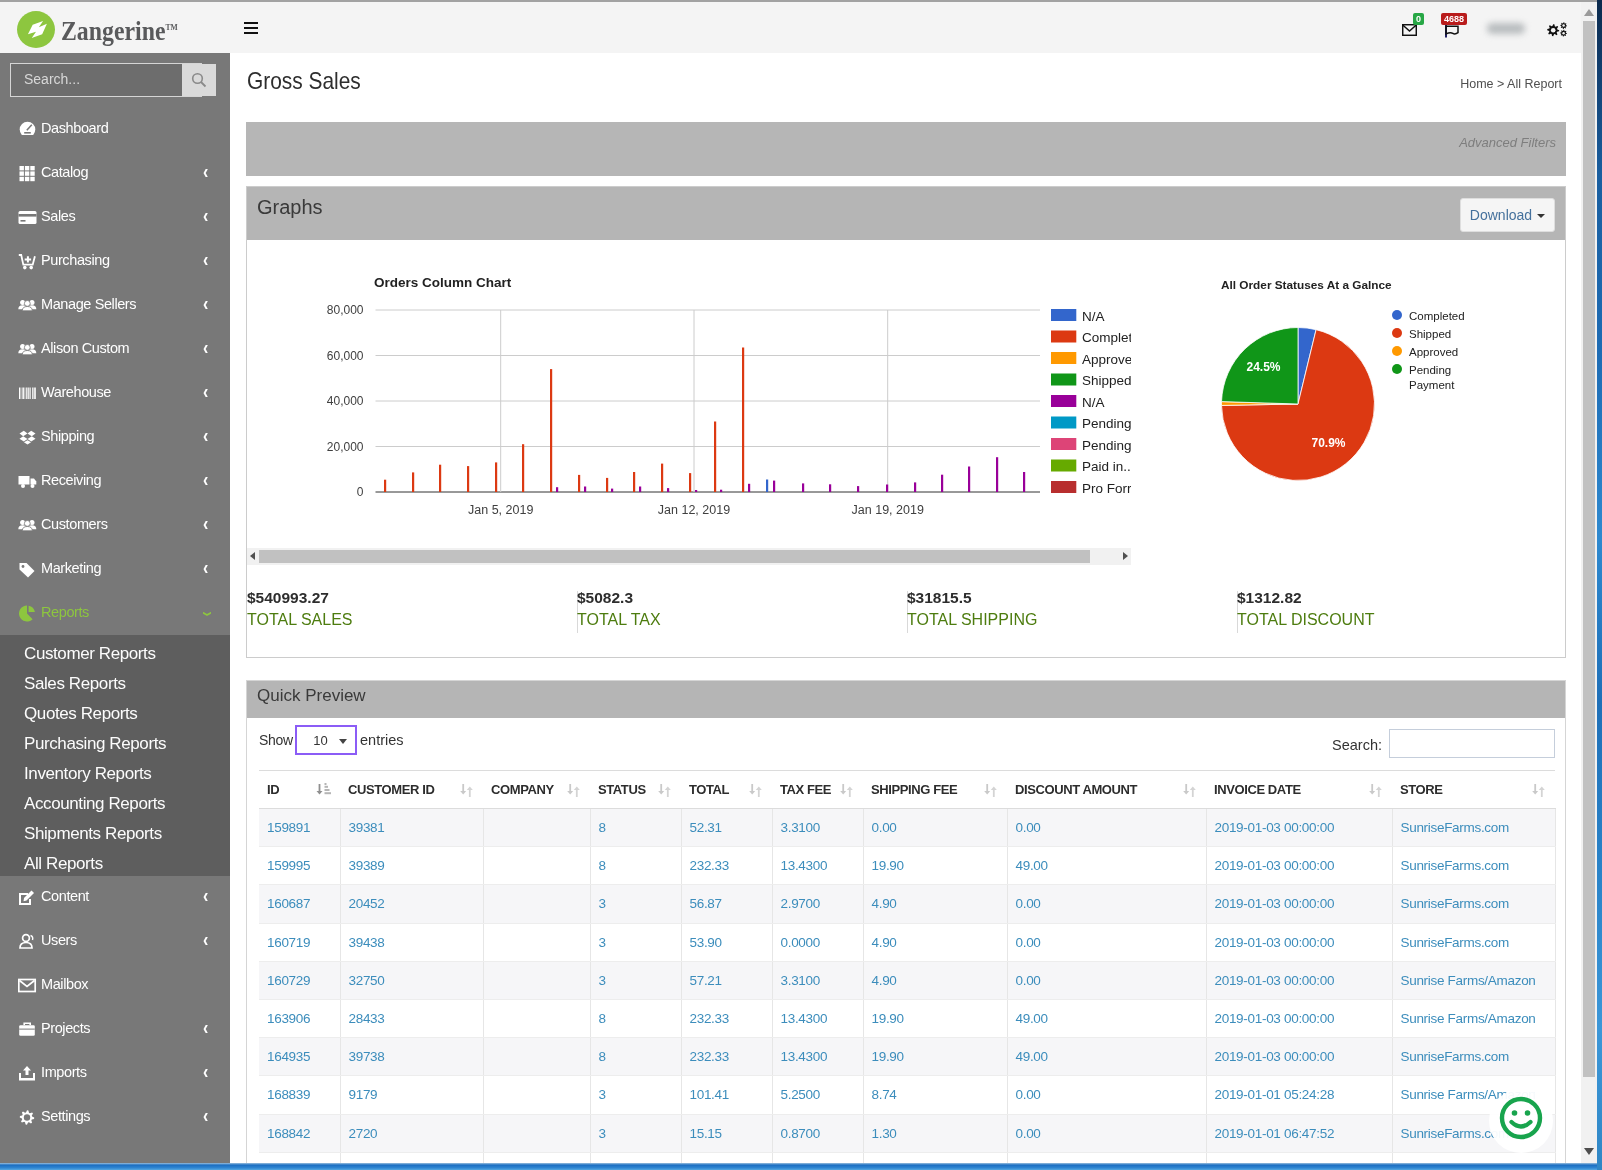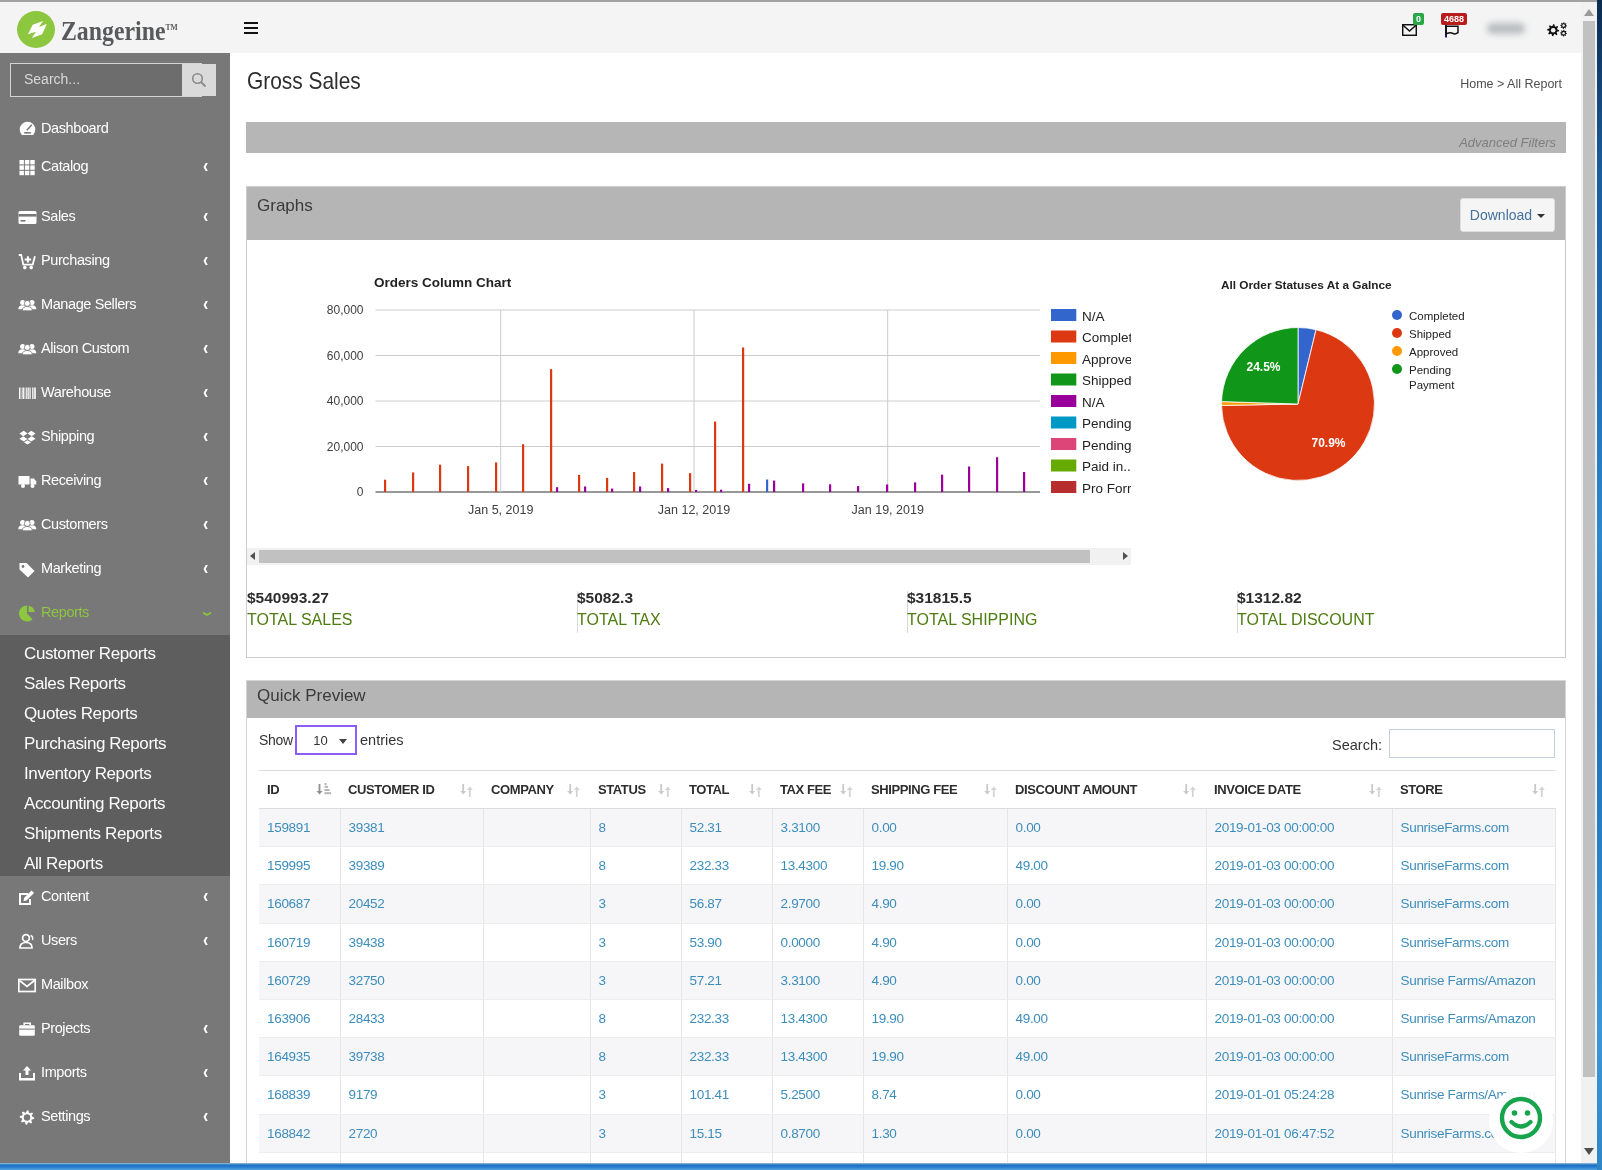--- a/index.html
+++ b/index.html
@@ -41,27 +41,27 @@
 .menu-item .ic { position:absolute; left:18px; top:13px; width:18px; height:18px; }
 .menu-item .txt { position:absolute; left:41px; top:12px; }
 .menu-item .chev { position:absolute; right:22px; top:11px; font-size:16px; font-weight:bold; color:#fff; transform:scaleY(1.25); }
 #submenu { position:absolute; left:0; top:582px; width:230px; height:241px; background:#5e5e5e; }
 .sub-item { position:absolute; left:24px; color:#fcfcfc; font-size:17px; letter-spacing:-0.4px; }
 
 
 #main { left:230px; top:53px; width:1351px; height:1112px; background:#ffffff; }
 #h1 { position:absolute; left:17px; top:14px; font-size:24px; color:#2e2e2e; transform:scaleX(0.87); transform-origin:left top; }
 #crumb { position:absolute; right:19px; top:24px; font-size:12.5px; color:#4f4f4f; }
-#filters { position:absolute; left:16px; top:69px; width:1320px; height:31px; background:#b6b6b6;padding-left:14px; }
+#filters { position:absolute; left:16px; top:69px; width:1320px; height:54px; background:#b6b6b6;padding-left:14px; }
 #filters span { position:absolute; right:10px; top:13px; font-style:italic; font-size:13px; color:#7e7e7e; }
 
 
 #gpanel { position:absolute; left:16px; top:133px; width:1320px; height:472px; border:1px solid #cccccc; background:#fff; }
 #ghead { position:absolute; left:0; top:0; width:1318px; height:53px; background:#b5b5b5; }
-#ghead .t { position:absolute; left:10px; top:9px; font-size:17px; color:#3a3a3a; }
+#ghead .t { position:absolute; left:10px; top:9px; font-size:20px; color:#3a3a3a; }
 #dlbtn { position:absolute; right:10px; top:11px; width:95px; height:34px; background:#f5f5f5; border:1px solid #dedede; border-radius:3px; font-size:14px; color:#45719c; text-align:center; line-height:32px; }
 #dlbtn .caret { display:inline-block; width:0; height:0; border-left:4px solid transparent; border-right:4px solid transparent; border-top:4px solid #333; margin-left:5px; vertical-align:middle; }
 
 
 .totcell { position:absolute; top:402px; width:330px; text-align:left; }
 .totcell .v { font-size:15.5px; font-weight:bold; color:#2d2d2d; }
 .totcell .l { font-size:16px; color:#4d7c0f; margin-top:4px; }
 .totsep { position:absolute; top:404px; width:1px; height:42px; background:#d9d9d9; }
 
 
@@ -141,21 +141,21 @@
       </div>
     </div>
 <div class="menu-item" style="top:55px;">
         <span class="ic"><svg width="19" height="17" viewBox="0 0 19 17">
             <path d="M9.5 0.8 A 7.8 7.8 0 0 1 17.3 8.6 A 7.8 7.8 0 0 1 15.2 13.9 L3.8 13.9 A 7.8 7.8 0 0 1 1.7 8.6 A 7.8 7.8 0 0 1 9.5 0.8 Z" fill="#fff"></path>
             <line x1="8.8" y1="9.3" x2="13.8" y2="3.8" stroke="#787878" stroke-width="1.5"></line>
             <path d="M6.2 11 L12.8 11 L12.8 12.6 L6.2 12.6 Z" fill="#787878"></path>
           </svg></span>
         <span class="txt">Dashboard</span>
       </div>
-<div class="menu-item" style="top:93px;padding-left:19px;">
+<div class="menu-item" style="top:99px;padding-left:19px;">
         <span class="ic"><svg width="19" height="17" viewBox="0 0 19 17">
             <rect x="1.5" y="1.0" width="4.4" height="4.4" fill="#fff"></rect>
             <rect x="6.9" y="1.0" width="4.4" height="4.4" fill="#fff"></rect>
             <rect x="12.3" y="1.0" width="4.4" height="4.4" fill="#fff"></rect>
             <rect x="1.5" y="6.4" width="4.4" height="4.4" fill="#fff"></rect>
             <rect x="6.9" y="6.4" width="4.4" height="4.4" fill="#fff"></rect>
             <rect x="12.3" y="6.4" width="4.4" height="4.4" fill="#fff"></rect>
             <rect x="1.5" y="11.8" width="4.4" height="4.4" fill="#fff"></rect>
             <rect x="6.9" y="11.8" width="4.4" height="4.4" fill="#fff"></rect>
             <rect x="12.3" y="11.8" width="4.4" height="4.4" fill="#fff"></rect>

